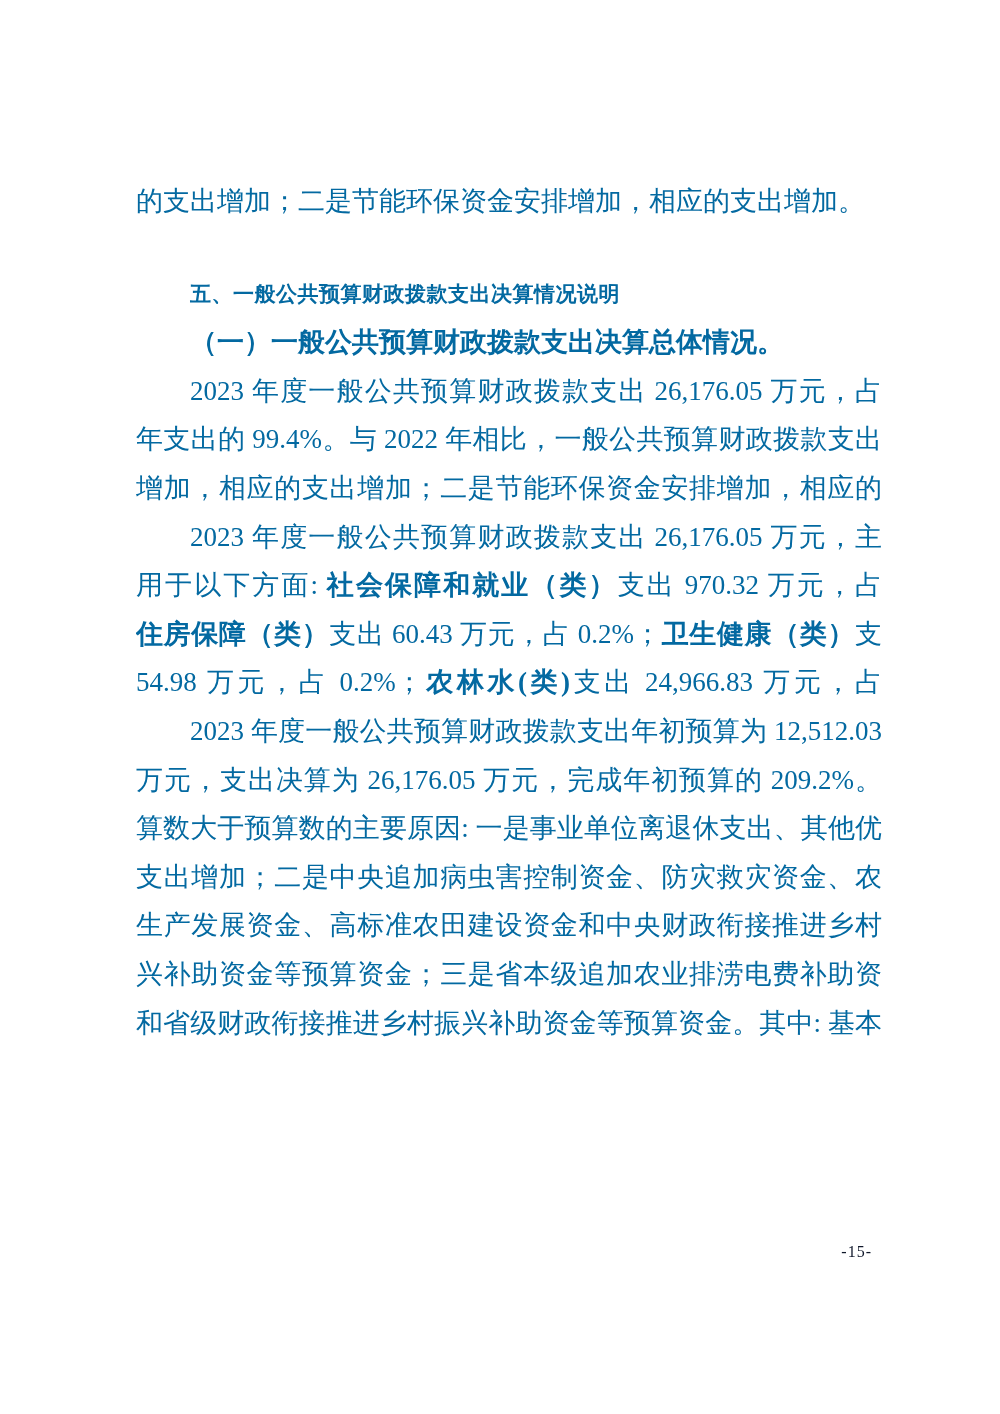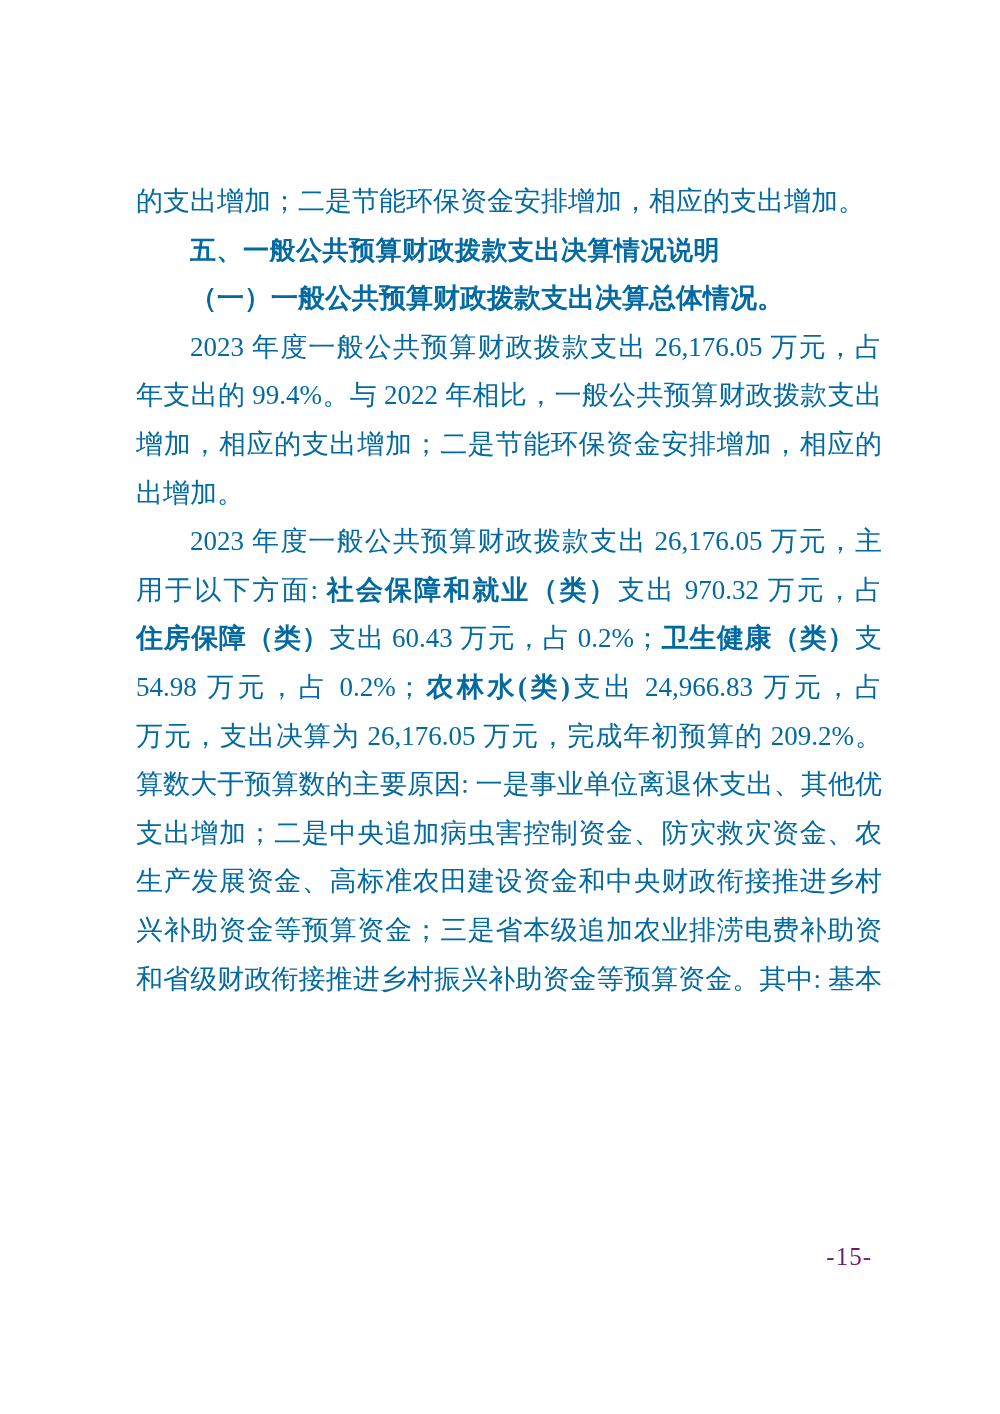--- a/index.html
+++ b/index.html
@@ -32,54 +32,55 @@
   .line.indent {
     text-indent: 54px;
   }
   .line.justify {
     text-align: justify;
     text-align-last: justify;
   }
   .line.heading1 {
     font-family: "Liberation Sans", "DejaVu Sans", sans-serif;
     font-weight: bold;
-    font-size: 26px;
+    font-size: 21px;
     letter-spacing: 0.5px;
+    margin-top: 44px;
   }
   .line.heading2 {
     font-weight: bold;
   }
   .bold {
     font-weight: bold;
   }
   .page-number {
     position: absolute;
     right: 128px;
     top: 1243px;
-    font-size: 25px;
+    font-size: 16px;
     letter-spacing: 1px;
-    color: #701a75;
+    color: #0f172a;
     font-family: "Liberation Serif", "DejaVu Serif", serif;
   }
 </style>
 </head>
 <body>
 
 <div class="doc">
     <div class="line body"><span>的支出增加；二是节能环保资金安排增加，相应的支出增加。</span></div>
     <div class="line heading1 indent"><span class="bold">五、一般公共预算财政拨款支出决算情况说明</span></div>
     <div class="line heading2 indent"><span class="bold">（一）一般公共预算财政拨款支出决算总体情况。</span></div>
     <div class="line body indent justify"><span>2023 年度一般公共预算财政拨款支出 26,176.05 万元，占本</span></div>
     <div class="line body justify"><span>年支出的 99.4%。与 2022 年相比，一般公共预算财政拨款支出增</span></div>
     <div class="line body justify"><span>增加，相应的支出增加；二是节能环保资金安排增加，相应的支</span></div>
-    <div class="line body"><span>出增加。</span></div>
     <div class="line body indent justify"><span>2023 年度一般公共预算财政拨款支出 26,176.05 万元，主要</span></div>
     <div class="line body justify"><span>用于以下方面: </span><span class="bold">社会保障和就业（类）</span><span>支出 970.32 万元，占 3.7%；</span></div>
     <div class="line body justify"><span class="bold">住房保障（类）</span><span>支出 60.43 万元，占 0.2%；</span><span class="bold">卫生健康（类）</span><span>支出</span></div>
     <div class="line body justify"><span>54.98 万元，占 0.2%；</span><span class="bold">农林水(类)</span><span>支出 24,966.83 万元，占 95.4%；</span></div>
+    <div class="line body indent justify"><span>2023 年度一般公共预算财政拨款支出年初预算为 12,512.03</span></div>
     <div class="line body justify"><span>万元，支出决算为 26,176.05 万元，完成年初预算的 209.2%。决</span></div>
     <div class="line body justify"><span>算数大于预算数的主要原因: 一是事业单位离退休支出、其他优抚</span></div>
     <div class="line body justify"><span>支出增加；二是中央追加病虫害控制资金、防灾救灾资金、农业</span></div>
     <div class="line body justify"><span>生产发展资金、高标准农田建设资金和中央财政衔接推进乡村振</span></div>
     <div class="line body justify"><span>兴补助资金等预算资金；三是省本级追加农业排涝电费补助资金</span></div>
     <div class="line body justify"><span>和省级财政衔接推进乡村振兴补助资金等预算资金。其中: 基本支</span></div>
   </div>
 
 <div class="page-number">-15-</div>
 

